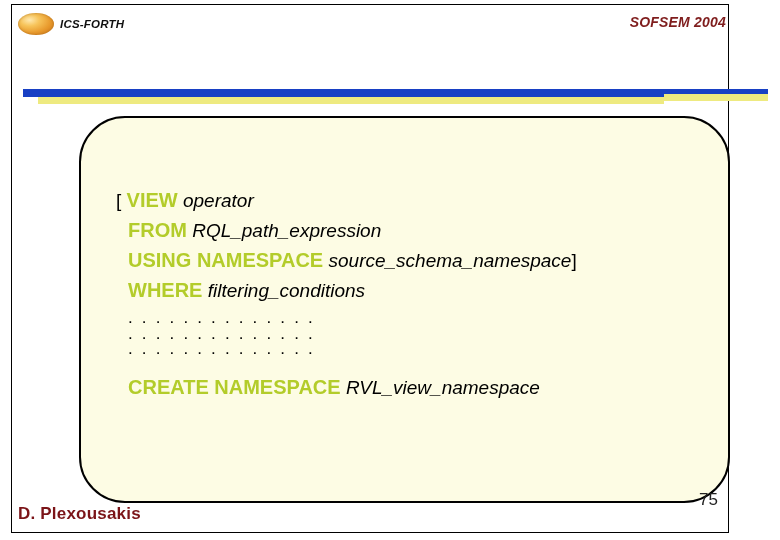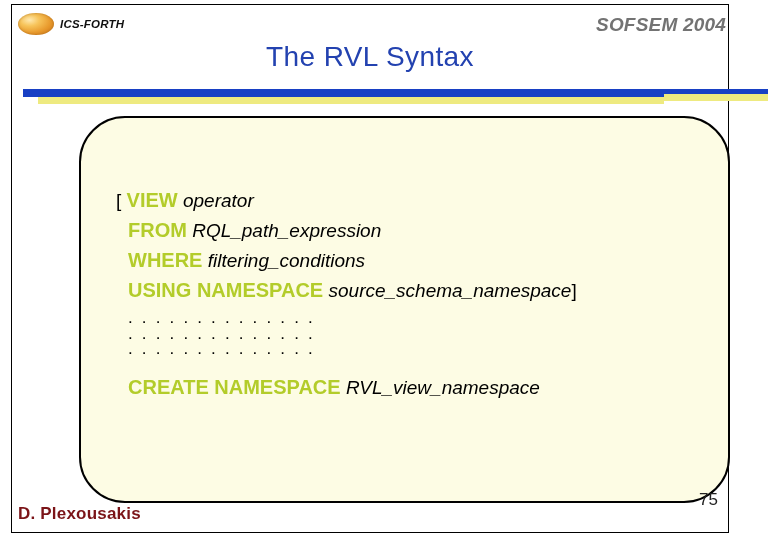--- a/index.html
+++ b/index.html
@@ -46,24 +46,24 @@
     font-weight: bold;
     font-style: italic;
     color: #101010;
     letter-spacing: .2px;
     white-space: nowrap;
   }
   #conf-label {
     position: absolute;
     right: 2px;
     top: 9px;
-    font-size: 19px;
+    font-size: 14px;
     font-weight: bold;
     font-style: italic;
-    color: #737373;
+    color: #7f1d1d;
     letter-spacing: .2px;
     white-space: nowrap;
   }
 
   
   #slide-title {
     position: absolute;
     left: 0;
     right: 0;
     top: 36px;
@@ -162,21 +162,20 @@
 <body>
 
 <div id="slide">
 
   <div id="logo"></div>
 
   <div id="org-label">ICS-FORTH</div>
 
   <div id="conf-label">SOFSEM 2004</div>
 
-  <div id="slide-title">The RVL Syntax</div>
 
   <div class="rule" id="rule-blue-main"></div>
   <div class="rule" id="rule-blue-right"></div>
   <div class="rule" id="rule-yellow-main"></div>
   <div class="rule" id="rule-yellow-right"></div>
 
   <div id="syntax-panel">
     <div id="syntax-body">
 
       <div class="syn-line indent-1">
@@ -184,27 +183,27 @@
         <span class="kw">VIEW</span>
         <span class="param">operator</span>
       </div>
 
       <div class="syn-line indent-2">
         <span class="kw">FROM</span>
         <span class="param">RQL_path_expression</span>
       </div>
 
       <div class="syn-line indent-2">
+        <span class="kw">USING NAMESPACE</span>
+        <span class="param">source_schema_namespace</span><span class="brk">]</span>
+      </div>
+
+      <div class="syn-line indent-2">
         <span class="kw">WHERE</span>
         <span class="param">filtering_conditions</span>
-      </div>
-
-      <div class="syn-line indent-2">
-        <span class="kw">USING NAMESPACE</span>
-        <span class="param">source_schema_namespace</span><span class="brk">]</span>
       </div>
 
       <div class="dots">. . . . . . . . . . . . . .</div>
       <div class="dots">. . . . . . . . . . . . . .</div>
       <div class="dots">. . . . . . . . . . . . . .</div>
 
       <div class="syn-line indent-2" id="line-create">
         <span class="kw">CREATE NAMESPACE</span>
         <span class="param">RVL_view_namespace</span>
       </div>

